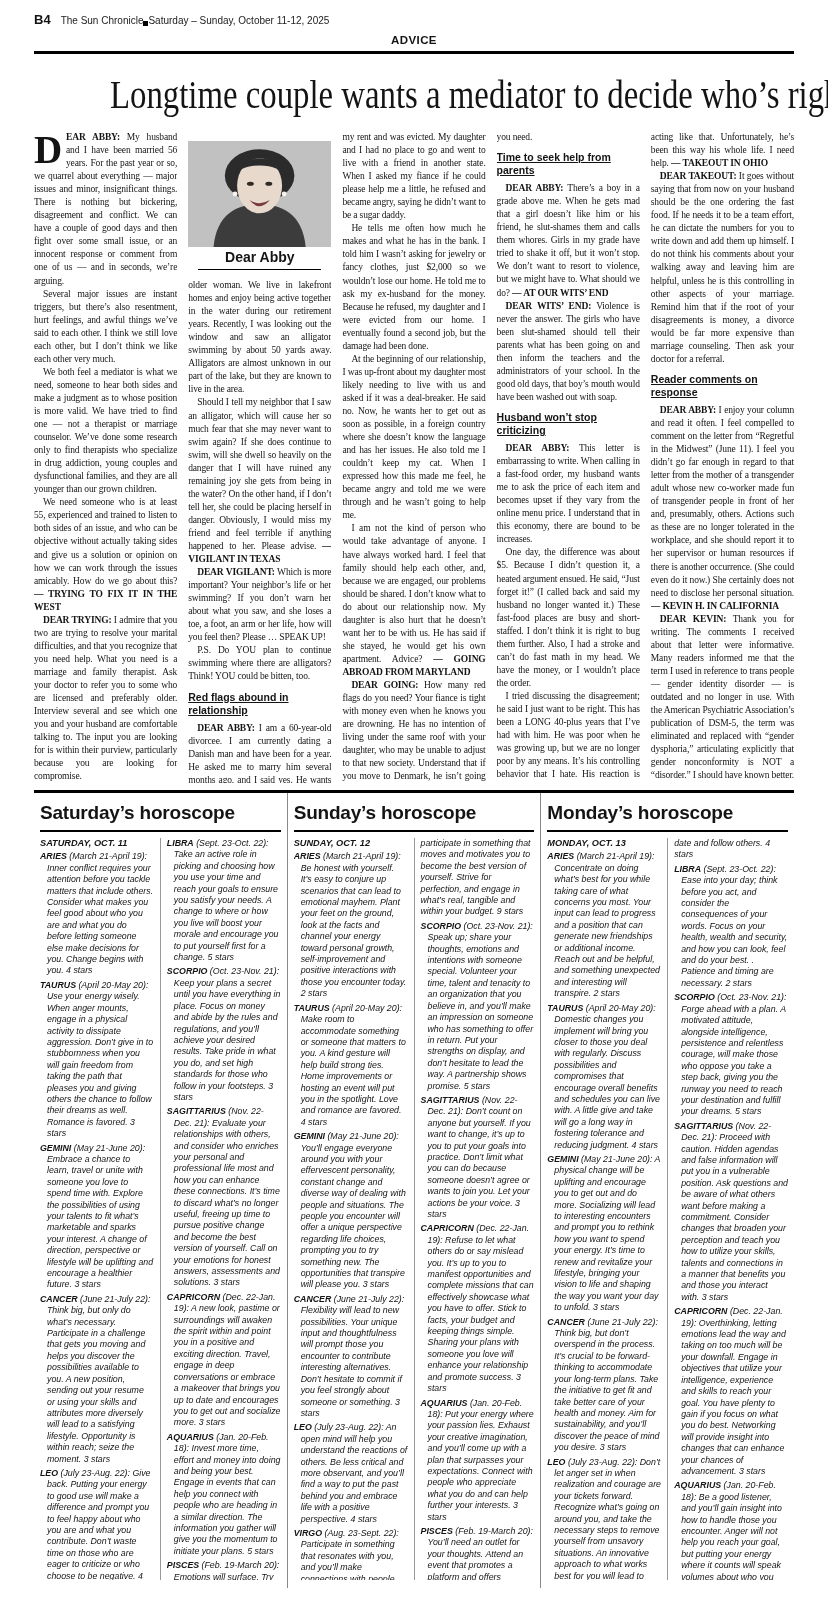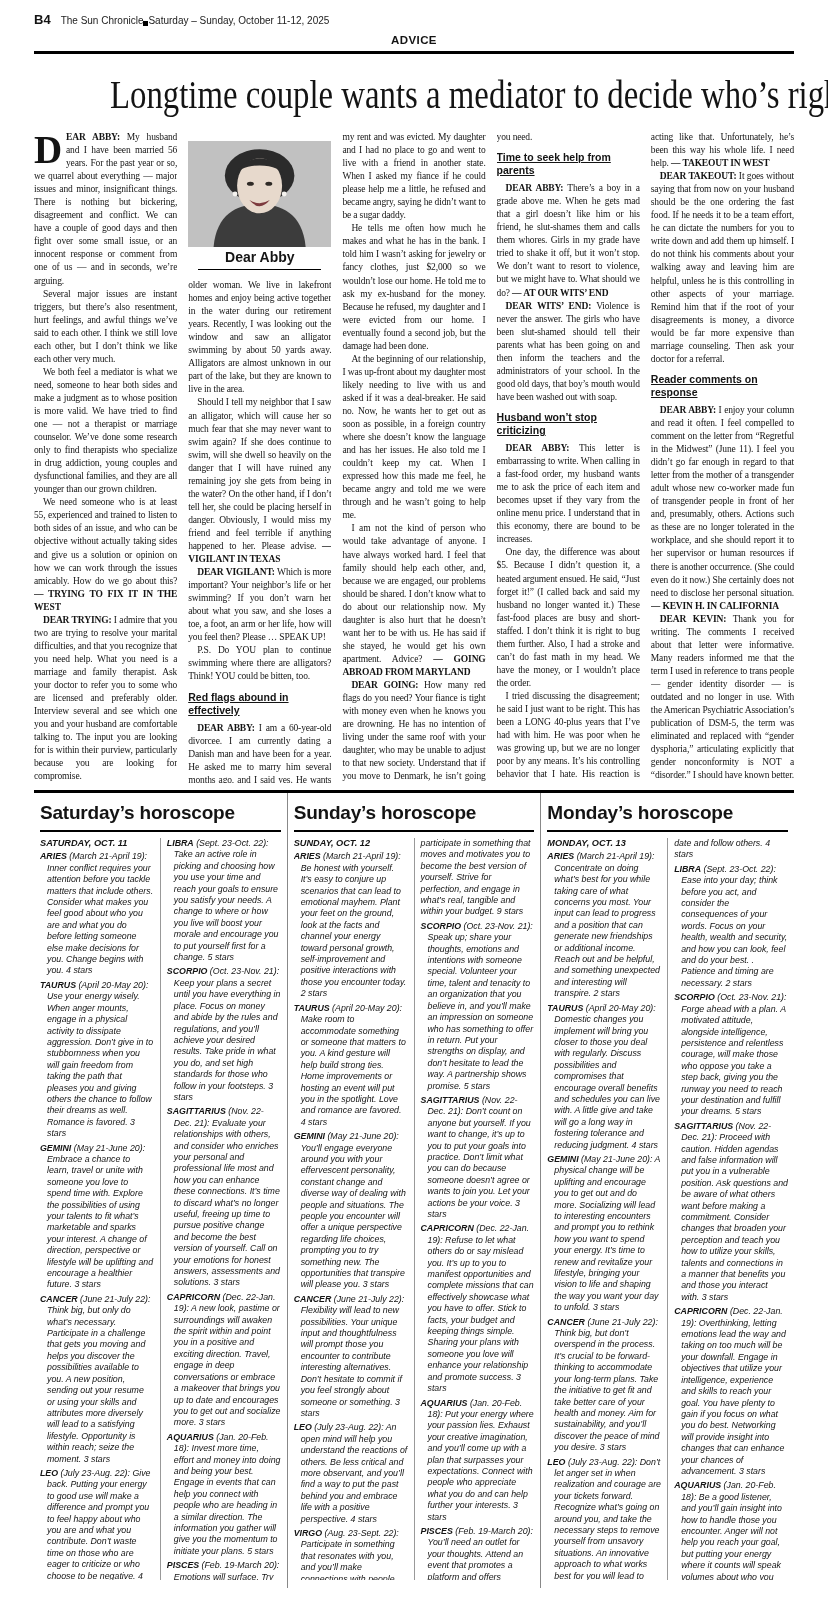--- a/index.html
+++ b/index.html
@@ -75,42 +75,42 @@
       <circle cx="46" cy="52" r="2.4" fill="#f4f2ee"></circle>
       <circle cx="94" cy="52" r="2.4" fill="#f4f2ee"></circle>
     </svg>
     <div class="pcap">Dear Abby</div>
     <div class="caprule"></div>
   </div>
 <p class="noind"><span>older woman. We live in lakefront homes and enjoy being active together in the water during our retirement years. Recently, I was looking out the window and saw an alligator swimming by about 50 yards away. Alligators are almost unknown in our part of the lake, but they are known to live in the area.</span></p>
         <p><span>Should I tell my neighbor that I saw an alligator, which will cause her so much fear that she may never want to swim again? If she does continue to swim, will she dwell so heavily on the danger that I will have ruined any remaining joy she gets from being in the water? On the other hand, if I don’t tell her, she could be placing herself in danger. Obviously, I would miss my friend and feel terrible if anything happened to her. Please advise. </span><span class="b">— VIGILANT IN TEXAS</span></p>
         <p><span class="b">DEAR VIGILANT:</span><span> Which is more important? Your neighbor’s life or her swimming? If you don’t warn her about what you saw, and she loses a toe, a foot, an arm or her life, how will you feel then? Please … SPEAK UP!</span></p>
         <p><span>P.S. Do YOU plan to continue swimming where there are alligators? Think! YOU could be bitten, too.</span></p>
-        <div class="subhead">Red flags abound in effectively</div>
+        <div class="subhead">Red flags abound in relationship</div>
         <p><span class="b">DEAR ABBY:</span><span> I am a 60-year-old divorcee. I am currently dating a Danish man and have been for a year. He asked me to marry him several months ago, and I said yes. He wants me and my daughter to move to Denmark. My daughter is 21 and high-functioning autistic, but she still needs me to help with executive functions.</span></p>
       </div>
       <div class="acol">
         <p class="noind"><span>my rent and was evicted. My daughter and I had no place to go and went to live with a friend in another state. When I asked my fiance if he could please help me a little, he refused and became angry, saying he didn’t want to be a sugar daddy.</span></p>
         <p><span>He tells me often how much he makes and what he has in the bank. I told him I wasn’t asking for jewelry or fancy clothes, just $2,000 so we wouldn’t lose our home. He told me to ask my ex-husband for the money. Because he refused, my daughter and I were evicted from our home. I eventually found a second job, but the damage had been done.</span></p>
         <p><span>At the beginning of our relationship, I was up-front about my daughter most likely needing to live with us and asked if it was a deal-breaker. He said no. Now, he wants her to get out as soon as possible, in a foreign country where she doesn’t know the language and has her issues. He also told me I couldn’t keep my cat. When I expressed how this made me feel, he became angry and told me we were through and he wasn’t going to help me.</span></p>
         <p><span>I am not the kind of person who would take advantage of anyone. I have always worked hard. I feel that family should help each other, and, because we are engaged, our problems should be shared. I don’t know what to do about our relationship now. My daughter is also hurt that he doesn’t want her to be with us. He has said if she stayed, he would get his own apartment. Advice? </span><span class="b">— GOING ABROAD FROM MARYLAND</span></p>
         <p><span class="b">DEAR GOING:</span><span> How many red flags do you need? Your fiance is tight with money even when he knows you are drowning. He has no intention of living under the same roof with your daughter, who may be unable to adjust to that new society. Understand that if you move to Denmark, he isn’t going to change. This is who he is. For your daughter’s sake and your own, end the engagement. This is not the kind of husband</span></p>
       </div>
       <div class="acol">
         <p class="noind"><span>you need.</span></p>
         <div class="subhead">Time to seek help from parents</div>
         <p><span class="b">DEAR ABBY:</span><span> There’s a boy in a grade above me. When he gets mad that a girl doesn’t like him or his friend, he slut-shames them and calls them whores. Girls in my grade have tried to shake it off, but it won’t stop. We don’t want to resort to violence, but we might have to. What should we do? </span><span class="b">— AT OUR WITS’ END</span></p>
         <p><span class="b">DEAR WITS’ END:</span><span> Violence is never the answer. The girls who have been slut-shamed should tell their parents what has been going on and then inform the teachers and the administrators of your school. In the good old days, that boy’s mouth would have been washed out with soap.</span></p>
         <div class="subhead">Husband won’t stop criticizing</div>
         <p><span class="b">DEAR ABBY:</span><span> This letter is embarrassing to write. When calling in a fast-food order, my husband wants me to ask the price of each item and becomes upset if they vary from the online menu price. I understand that in this economy, there are bound to be increases.</span></p>
         <p><span>One day, the difference was about $5. Because I didn’t question it, a heated argument ensued. He said, “Just forget it!” (I called back and said my husband no longer wanted it.) These fast-food places are busy and short-staffed. I don’t think it is right to bug them further. Also, I had a stroke and can’t do fast math in my head. We have the money, or I wouldn’t place the order.</span></p>
         <p><span>I tried discussing the disagreement; he said I just want to be right. This has been a LONG 40-plus years that I’ve had with him. He was poor when he was growing up, but we are no longer poor by any means. It’s his controlling behavior that I hate. His reaction is always the same: “Why don’t you walk away? LEAVE!”</span></p>
       </div>
       <div class="acol">
-        <p class="noind"><span>acting like that. Unfortunately, he’s been this way his whole life. I need help. </span><span class="b">— TAKEOUT IN WEST</span></p>
+        <p class="noind"><span>acting like that. Unfortunately, he’s been this way his whole life. I need help. </span><span class="b">— TAKEOUT IN OHIO</span></p>
         <p><span class="b">DEAR TAKEOUT:</span><span> It goes without saying that from now on your husband should be the one ordering the fast food. If he needs it to be a team effort, he can dictate the numbers for you to write down and add them up himself. I do not think his comments about your walking away and leaving him are helpful, unless he is this controlling in other aspects of your marriage. Remind him that if the root of your disagreements is money, a divorce would be far more expensive than marriage counseling. Then ask your doctor for a referral.</span></p>
         <div class="subhead">Reader comments on response</div>
         <p><span class="b">DEAR ABBY:</span><span> I enjoy your column and read it often. I feel compelled to comment on the letter from “Regretful in the Midwest” (June 11). I feel you didn’t go far enough in regard to that letter from the mother of a transgender adult whose new co-worker made fun of transgender people in front of her and, presumably, others. Actions such as these are no longer tolerated in the workplace, and she should report it to her supervisor or human resources if there is another occurrence. (She could even do it now.) She certainly does not need to disclose her personal situation. </span><span class="b">— KEVIN H. IN CALIFORNIA</span></p>
         <p><span class="b">DEAR KEVIN:</span><span> Thank you for writing. The comments I received about that letter were informative. Many readers informed me that the term I used in reference to trans people — gender identity disorder — is outdated and no longer in use. With the American Psychiatric Association’s publication of DSM-5, the term was eliminated and replaced with “gender dysphoria,” articulating explicitly that gender nonconformity is NOT a “disorder.” I should have known better. Mea culpa.</span></p>
       </div>
     </div>
   <div class="bigrule"></div>
   <div class="horoscopes">
       <section class="hsec">
         <div class="htitle">Saturday’s horoscope</div>

